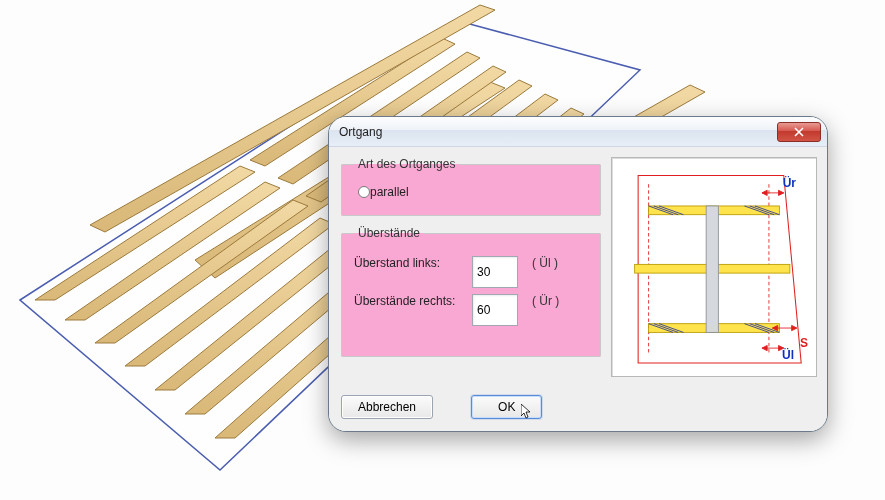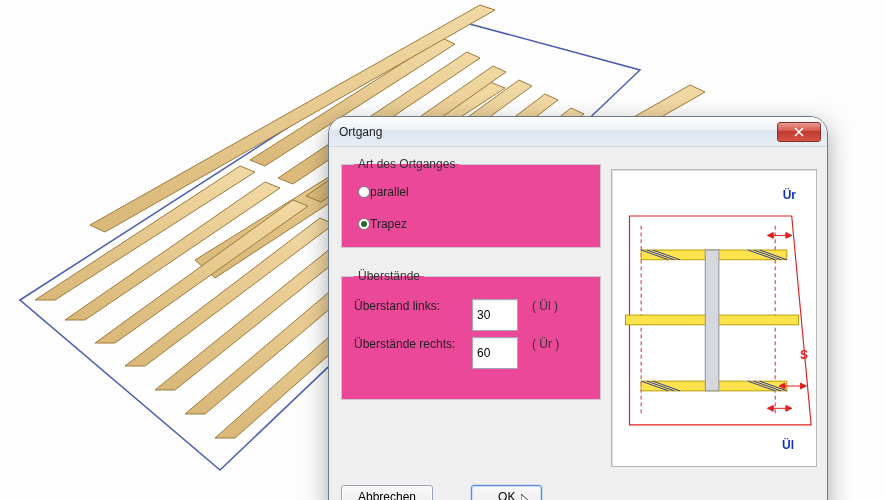--- a/index.html
+++ b/index.html
@@ -56,30 +56,29 @@
     background: #efefef;
     display: flex;
     gap: 10px;
   }
   .left-col { width: 260px; }
   .right-col {
     flex: 1;
     background: #fff;
     border: 1px solid #b8b8b8;
     box-shadow: inset 1px 1px 0 #dcdcdc;
-    height: 298px;
+    height: 220px;
     position: relative;
-    margin-top: 12px;
   }
   fieldset {
     border: 1px solid #c8c8c8;
     border-radius: 2px;
-    margin: 0 0 21px 0;
+    margin: 0 0 10px 0;
     padding: 10px 12px 12px 12px;
-    background: #ec4899;
+    background: #f9a8d4;
   }
   legend {
     font-size: 12px;
     color: #333;
     padding: 0 4px;
   }
   .radio-row {
     display: flex; align-items: center; 
     margin: 4px 0 18px 4px;
     color: #222;
@@ -199,24 +198,20 @@
   </div>
 
   <div class="client">
     <div class="left-col">
       <fieldset>
         <legend>Art des Ortganges</legend>
         <div class="radio-row">
           <span class="radio"></span>
           <span>parallel</span>
         </div>
-        <div class="radio-row">
-          <span class="radio selected"></span>
-          <span>Trapez</span>
-        </div>
       </fieldset>
 
       <fieldset>
         <legend>Überstände</legend>
 
         <div class="field-row">
           <span class="lbl">Überstand links:</span>
           <input type="text" value="30" style="">
           <span class="ann">( Ül )</span>
         </div>

